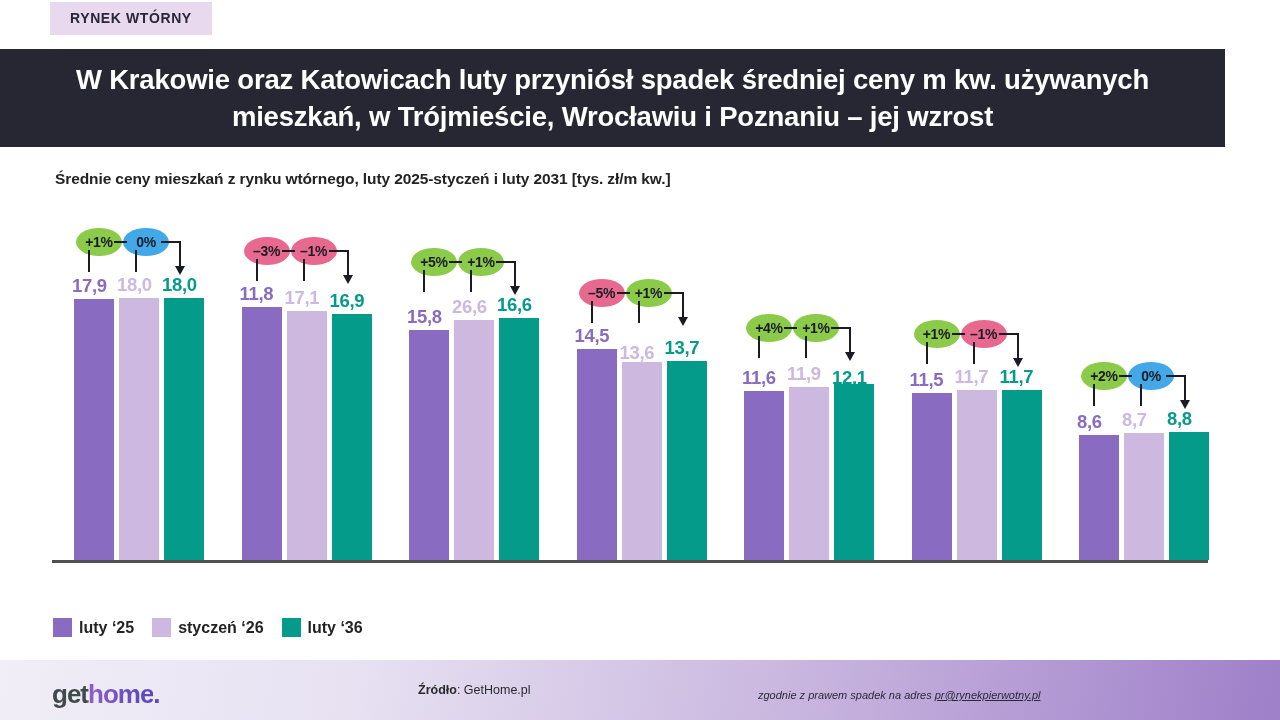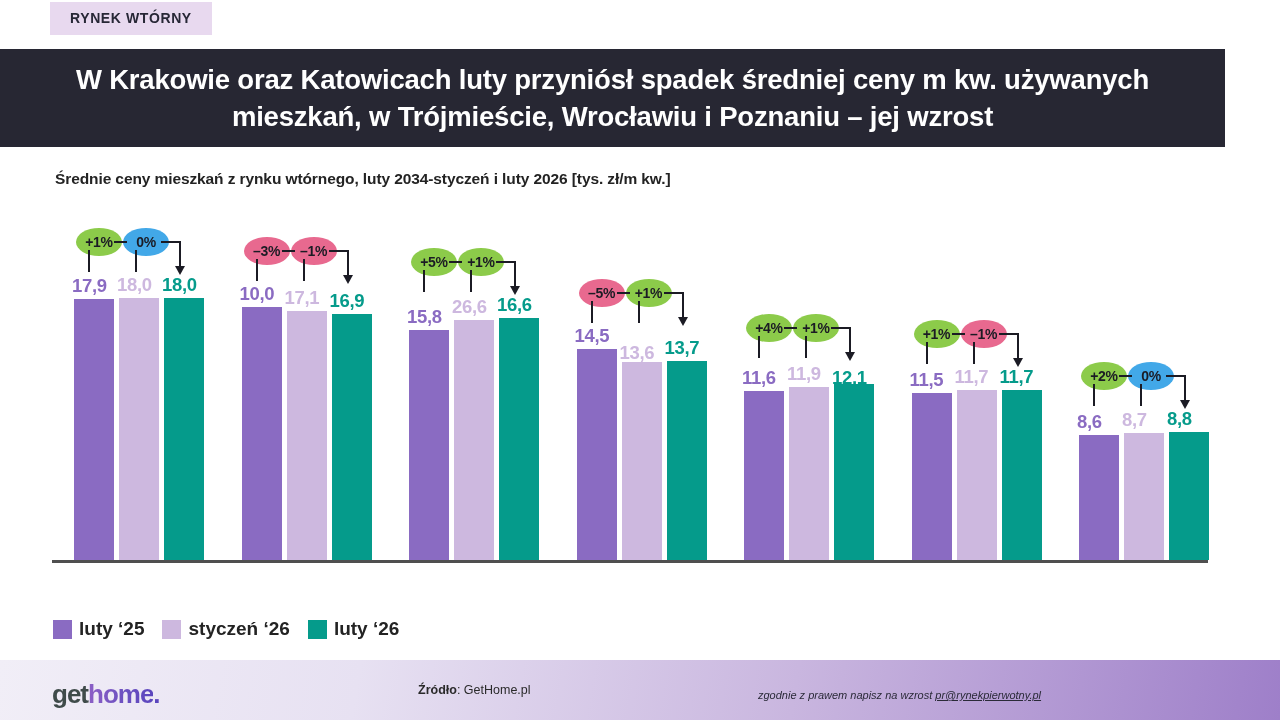--- a/index.html
+++ b/index.html
@@ -97,21 +97,21 @@
     border-top:9px solid #1b1b24;
   }
 
   
   .legend{
     position:absolute;left:53px;top:618px;
     display:flex;align-items:center;gap:18px;
   }
   .legend-item{display:flex;align-items:center;gap:7px;}
   .legend-swatch{width:19px;height:19px;}
-  .legend-label{font-size:19px;font-weight:bold;color:#232323;}
+  .legend-label{font-size:16px;font-weight:bold;color:#232323;}
 
   
   .footer{
     position:absolute;left:0;top:660px;width:1280px;height:60px;
     background:linear-gradient(100deg,#F1EEF7 0%,#E7E1F2 28%,#C9B6DF 62%,#9E7FC9 100%);
   }
   .logo{
     position:absolute;left:52px;top:19px;
     font-size:26px;font-weight:bold;letter-spacing:-1px;
   }
@@ -134,21 +134,21 @@
 </style>
 </head>
 <body>
 
 <div class="kicker">RYNEK WTÓRNY</div>
 
 <div class="headline-band">
   <div class="headline">W Krakowie oraz Katowicach luty przyniósł spadek średniej ceny m kw. używanych mieszkań, w Trójmieście, Wrocławiu i Poznaniu – jej wzrost</div>
 </div>
 
-<div class="subtitle">Średnie ceny mieszkań z rynku wtórnego, luty 2034-styczeń i luty 2026 [tys. zł/m kw.]</div>
+<div class="subtitle">Średnie ceny mieszkań z rynku wtórnego, luty 2025-styczeń i luty 2031 [tys. zł/m kw.]</div>
 
 <div class="chart">
   <div class="baseline" style="top:360px"></div>
   <div id="groups-host">
       <div class="group" style="left: 74px; width: 130px; top: 0px; height: 360px;">
         <div class="bars" style="height: 360px;">
           <div class="bar b1" style="height: 261px;"></div>
           <div class="vlabel v1" style="left: -2px; top: 75px;">17,9</div>
           <div class="bar b2" style="height: 262px;"></div>
           <div class="vlabel v2" style="left: 43px; top: 74px;">18,0</div>
@@ -159,21 +159,21 @@
         <div class="stem" style="left: 14px; top: 50px; height: 22px;"></div>
         <div class="badge blue" style="left: 49px; top: 28px;">0%</div>
         <div class="stem" style="left: 61px; top: 50px; height: 22px;"></div>
         <div class="hconn" style="left: 40px; top: 41px; width: 13px;"></div>
         <div class="hconn" style="left: 87px; top: 41px; width: 19px;"></div>
         <div class="arrow" style="left: 105px; top: 41px; height: 26px;"></div>
       </div>
       <div class="group" style="left: 241.5px; width: 130px; top: 0px; height: 360px;">
         <div class="bars" style="height: 360px;">
           <div class="bar b1" style="height: 253px;"></div>
-          <div class="vlabel v1" style="left: -2px; top: 83px;">10,0</div>
+          <div class="vlabel v1" style="left: -2px; top: 83px;">11,8</div>
           <div class="bar b2" style="height: 249px;"></div>
           <div class="vlabel v2" style="left: 43px; top: 87px;">17,1</div>
           <div class="bar b3" style="height: 246px;"></div>
           <div class="vlabel v3" style="left: 88px; top: 90px;">16,9</div>
         </div>
         <div class="badge pink" style="left: 2px; top: 37px;">–3%</div>
         <div class="stem" style="left: 14px; top: 59px; height: 22px;"></div>
         <div class="badge pink" style="left: 49px; top: 37px;">–1%</div>
         <div class="stem" style="left: 61px; top: 59px; height: 22px;"></div>
         <div class="hconn" style="left: 40px; top: 50px; width: 13px;"></div>
@@ -272,28 +272,28 @@
     <div class="legend-item">
       <span class="legend-swatch" style="background: rgb(138, 107, 194);"></span>
       <span class="legend-label">luty ‘25</span>
     </div>
     <div class="legend-item">
       <span class="legend-swatch" style="background: rgb(205, 184, 223);"></span>
       <span class="legend-label">styczeń ‘26</span>
     </div>
     <div class="legend-item">
       <span class="legend-swatch" style="background: rgb(5, 155, 139);"></span>
-      <span class="legend-label">luty ‘26</span>
+      <span class="legend-label">luty ‘36</span>
     </div>
   </div>
 
 <div class="footer">
   <div class="logo">
     <span class="get">get</span><span class="home">home</span><span class="dot">.</span>
   </div>
   <div class="source">
     <b>Źródło</b><span>: GetHome.pl</span>
   </div>
   <div class="copyright">
     <br>
-    <span>zgodnie z prawem napisz na wzrost </span><a href="#">pr@rynekpierwotny.pl</a>
+    <span>zgodnie z prawem spadek na adres </span><a href="#">pr@rynekpierwotny.pl</a>
   </div>
 </div>
 
 </body></html>

